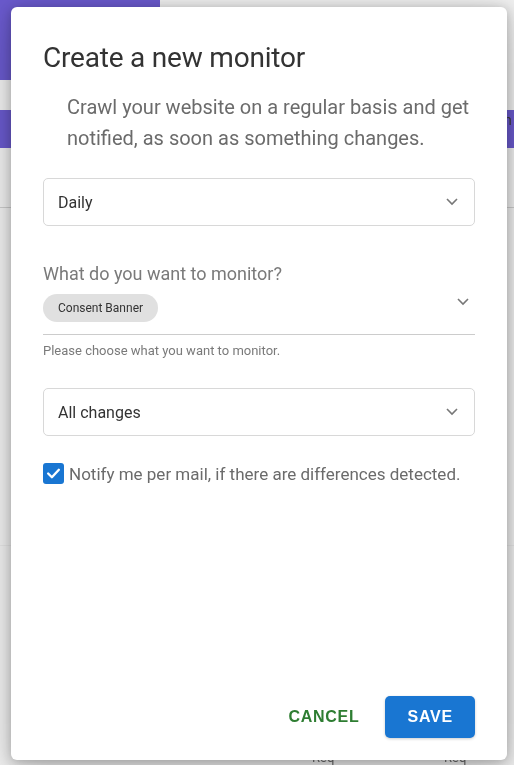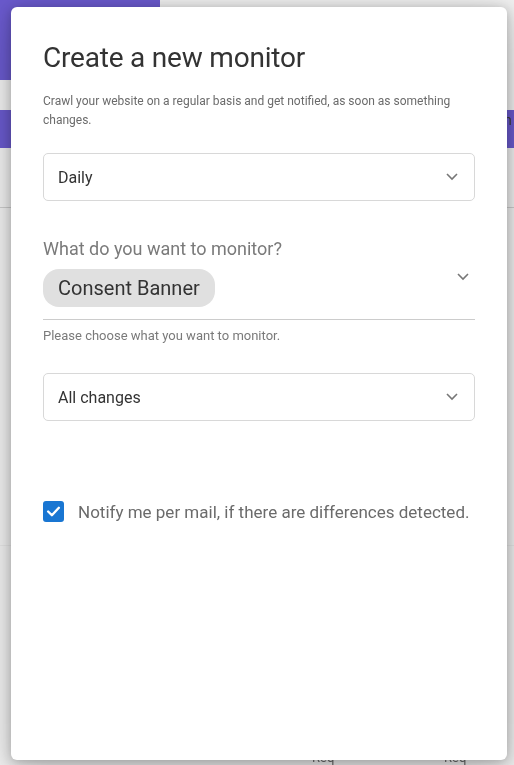--- a/index.html
+++ b/index.html
@@ -73,24 +73,25 @@
       flex-direction: column;
     }
     .modal-title {
       font-size: 28px;
       font-weight: 400;
       color: #333;
       margin-bottom: 18px;
       letter-spacing: -0.2px;
     }
     .intro-text {
-      font-size: 12px;
+      font-size: 20px;
       color: #6b6b6b;
       line-height: 1.55;
       margin-bottom: 24px;
+      margin-left: 24px;
     }
     .intro-text a {
       color: #1a73e8;
       text-decoration: none;
     }
     .select-box {
       position: relative;
       border: 1px solid #d8d8d8;
       border-radius: 5px;
       background: #fff;
@@ -119,38 +120,38 @@
       border-bottom: 1px solid #ccc;
       padding-bottom: 12px;
       margin-bottom: 8px;
     }
     .chip {
       display: inline-flex;
       align-items: center;
       background: #e0e0e0;
       border-radius: 16px;
       padding: 7px 15px;
-      font-size: 20px;
+      font-size: 12px;
       color: #333;
     }
     .chip-select .chev {
       position: absolute;
       right: 6px;
       top: 4px;
     }
     .helper-text {
       font-size: 13px;
       color: #7a7a7a;
       margin-bottom: 30px;
     }
     .checkbox-row {
       display: flex;
       align-items: flex-start;
-      gap: 14px;
-      margin-top: 79px;
+      gap: 5px;
+      margin-top: 26px;
     }
     .checkbox-box {
       width: 21px;
       height: 21px;
       border-radius: 3px;
       background: #1976d2;
       display: flex;
       align-items: center;
       justify-content: center;
       flex-shrink: 0;
@@ -245,13 +246,17 @@
 
   <div class="checkbox-row">
     <div class="checkbox-box">
       <svg viewBox="0 0 14 14">
           <path d="M2 7 L5.5 10.5 L12 3.5" fill="none" stroke="#fff" stroke-width="2.2" stroke-linecap="round" stroke-linejoin="round"></path>
         </svg>
     </div>
     <div class="checkbox-label">Notify me per mail, if there are differences detected.</div>
   </div>
 
+  <div class="button-row">
+    <button class="btn-cancel">CANCEL</button>
+    <button class="btn-save">SAVE</button>
+  </div>
 </div>
 
 </body></html>

